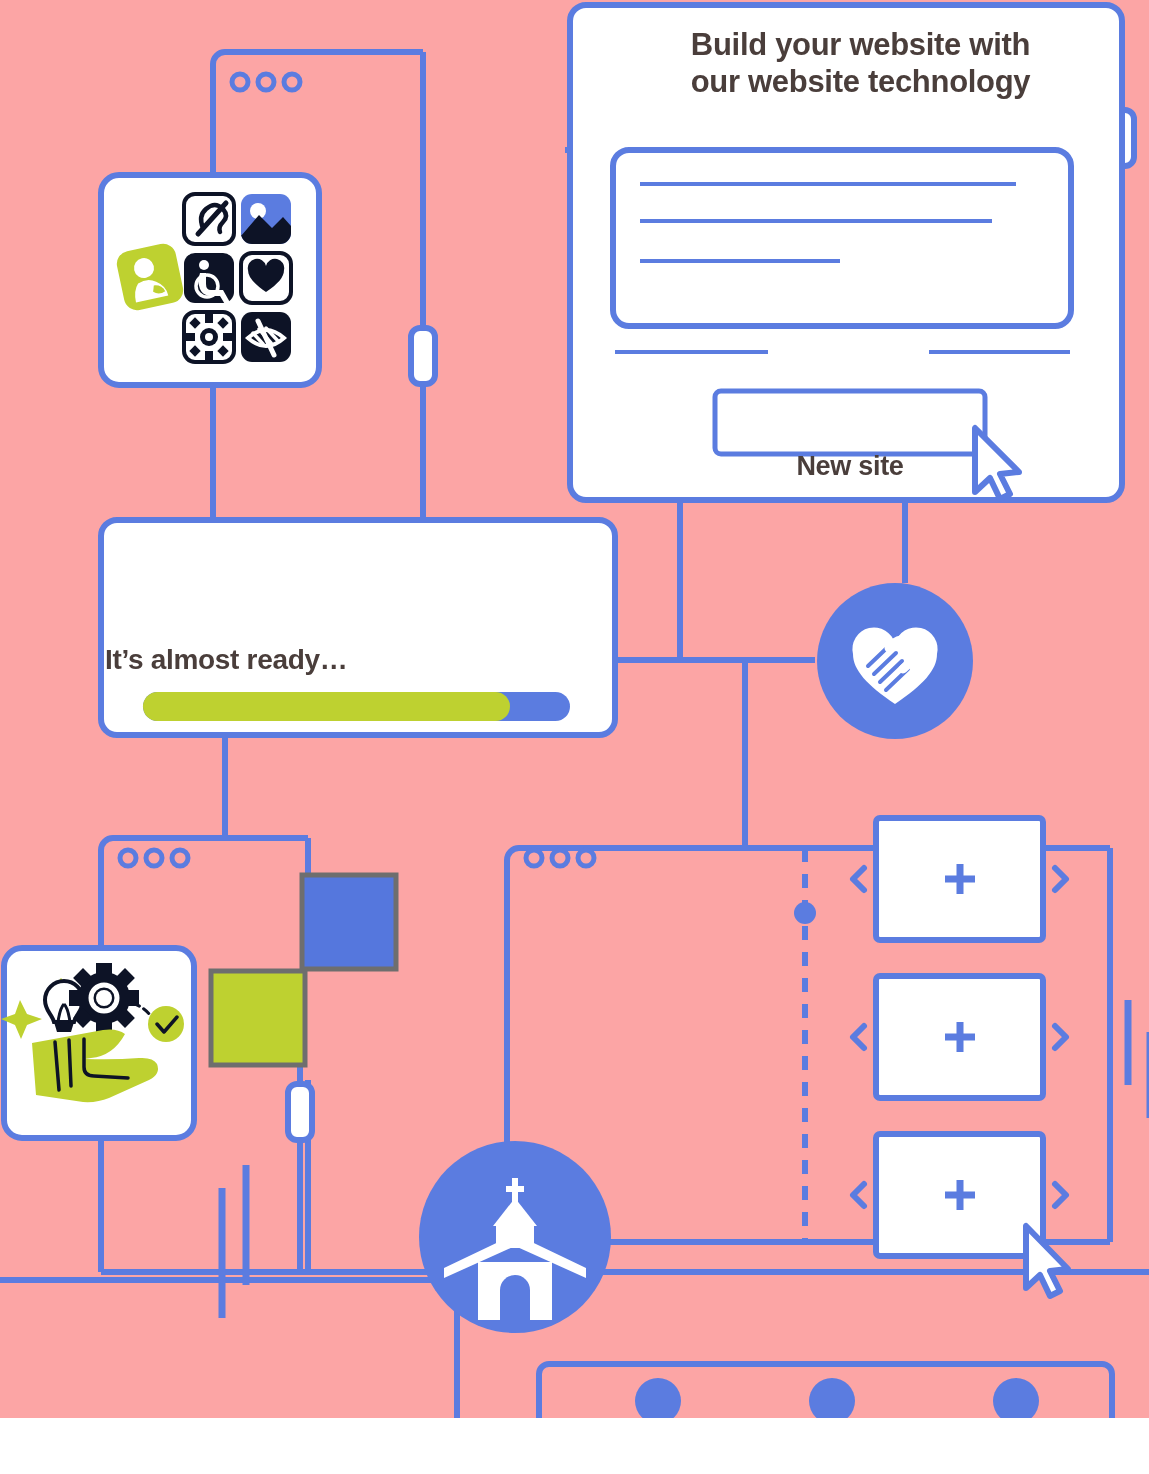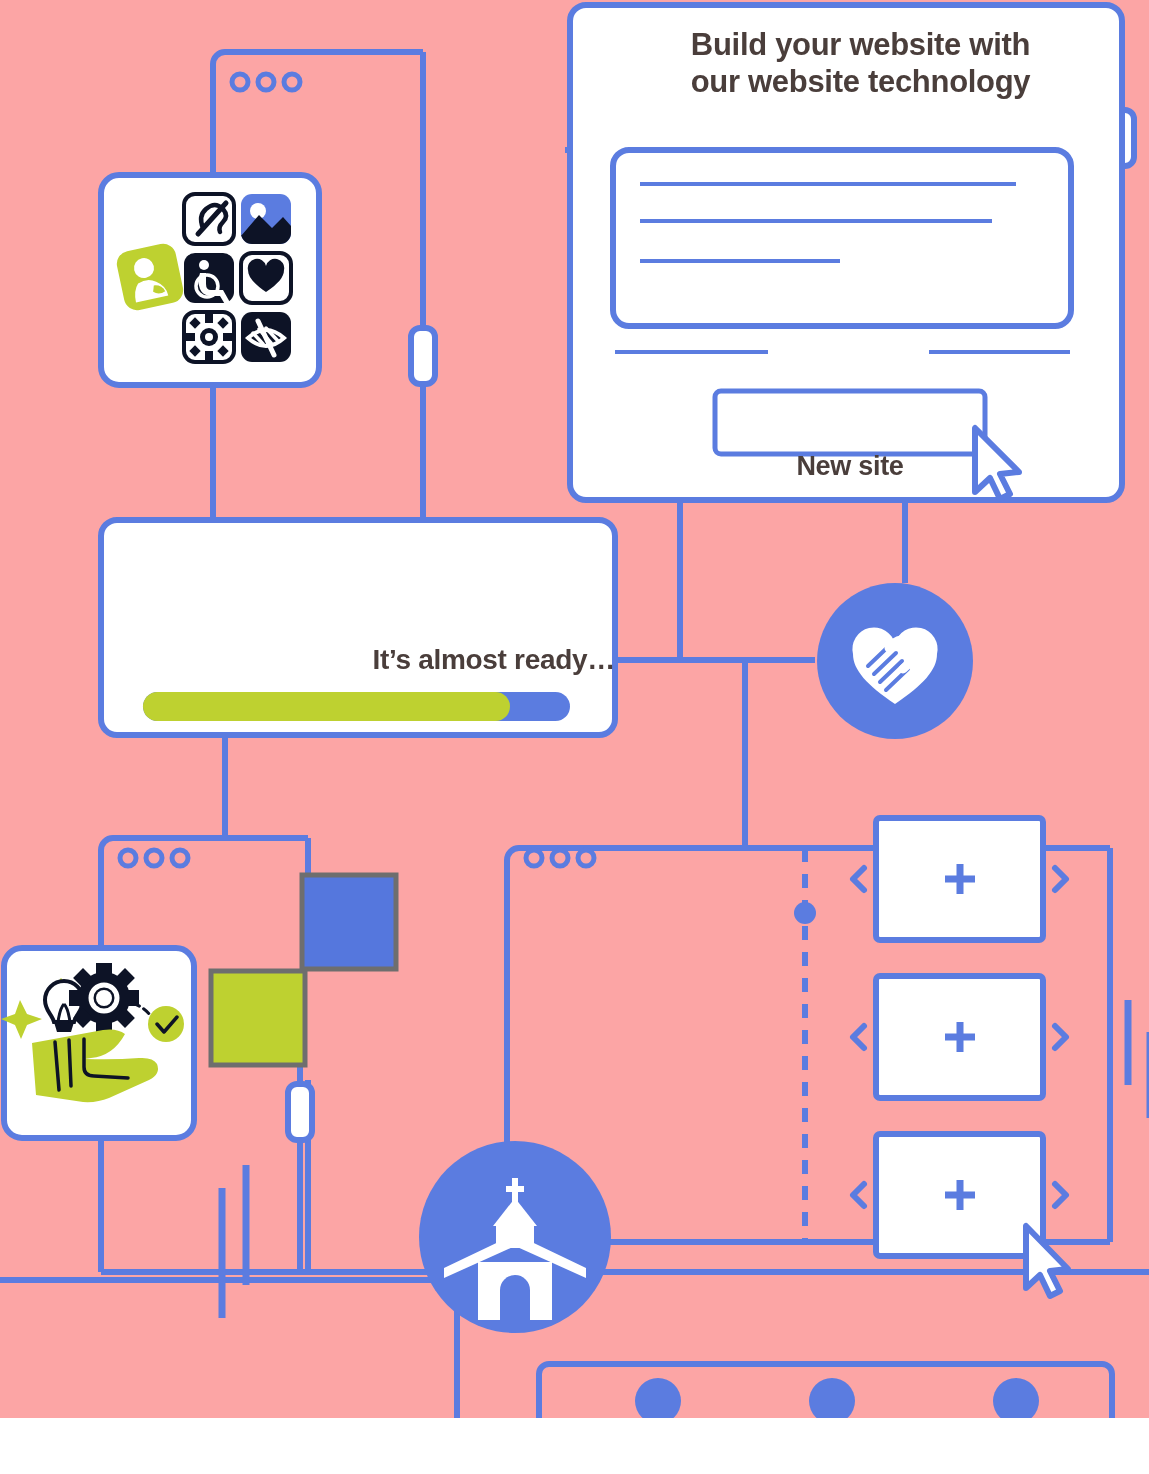--- a/index.html
+++ b/index.html
@@ -3,21 +3,21 @@
 <meta charset="utf-8">
 <title>Website Builder Illustration</title>
 <style>
   html,body{margin:0;padding:0;background:#ffffff;}
   body{font-family:"Liberation Sans","DejaVu Sans",sans-serif;}
   #stage{position:relative;width:1149px;height:1418px;background:#fca5a5;overflow:hidden;}
   #stage svg.layer{position:absolute;left:0;top:0;width:1149px;height:1474px;}
   .txt{position:absolute;color:#4a3e3b;font-weight:bold;letter-spacing:-0.3px;}
   #hero-title{left:573px;top:26px;width:575px;text-align:center;font-size:31px;line-height:37px;}
   #newsite-label{left:716px;top:406px;width:268px;text-align:center;font-size:27px;margin-top:45px;}
-  #almost-label{left:105px;top:644px;width:510px;text-align:right;font-size:28px;}
+  #almost-label{left:105px;top:644px;width:510px;text-align:left;font-size:28px;}
 </style>
 </head>
 <body>
 
 <div id="stage">
 
   <svg class="layer" viewBox="0 0 1149 1474">
     <g stroke="#5b7ce0" stroke-width="6" fill="none" stroke-linecap="butt">
 
       <path d="M213,52 h270 v250" stroke-width="0"></path>

